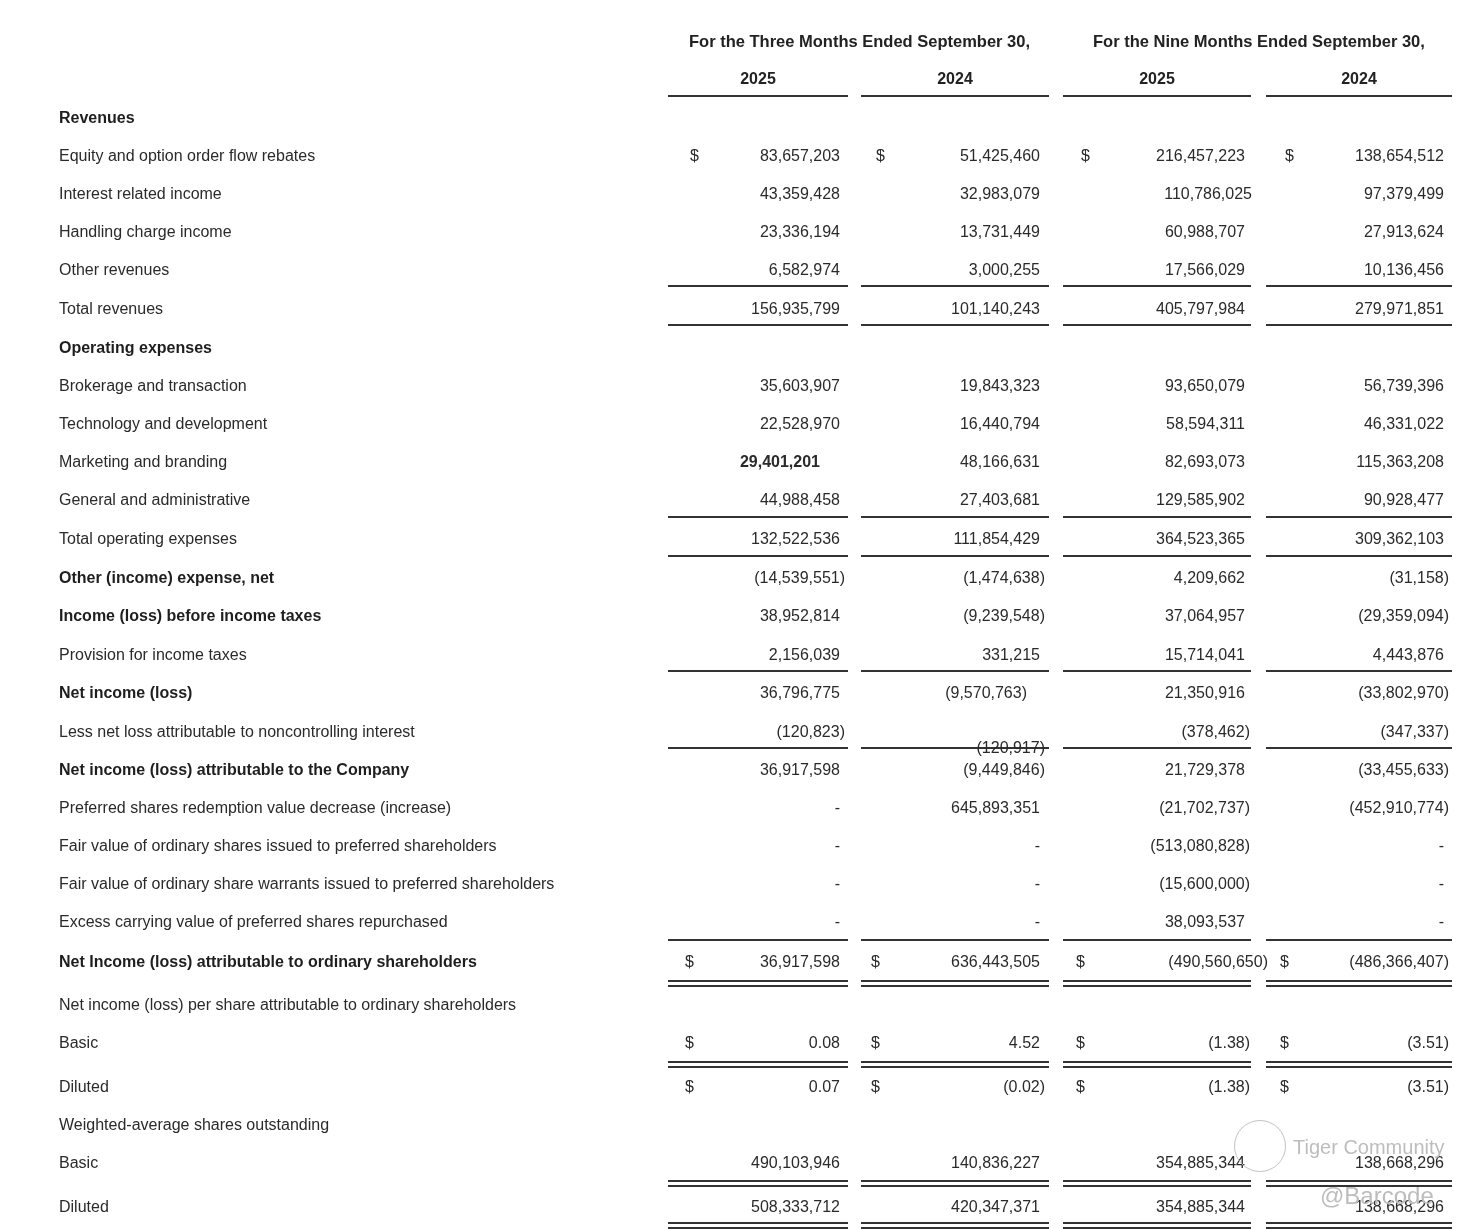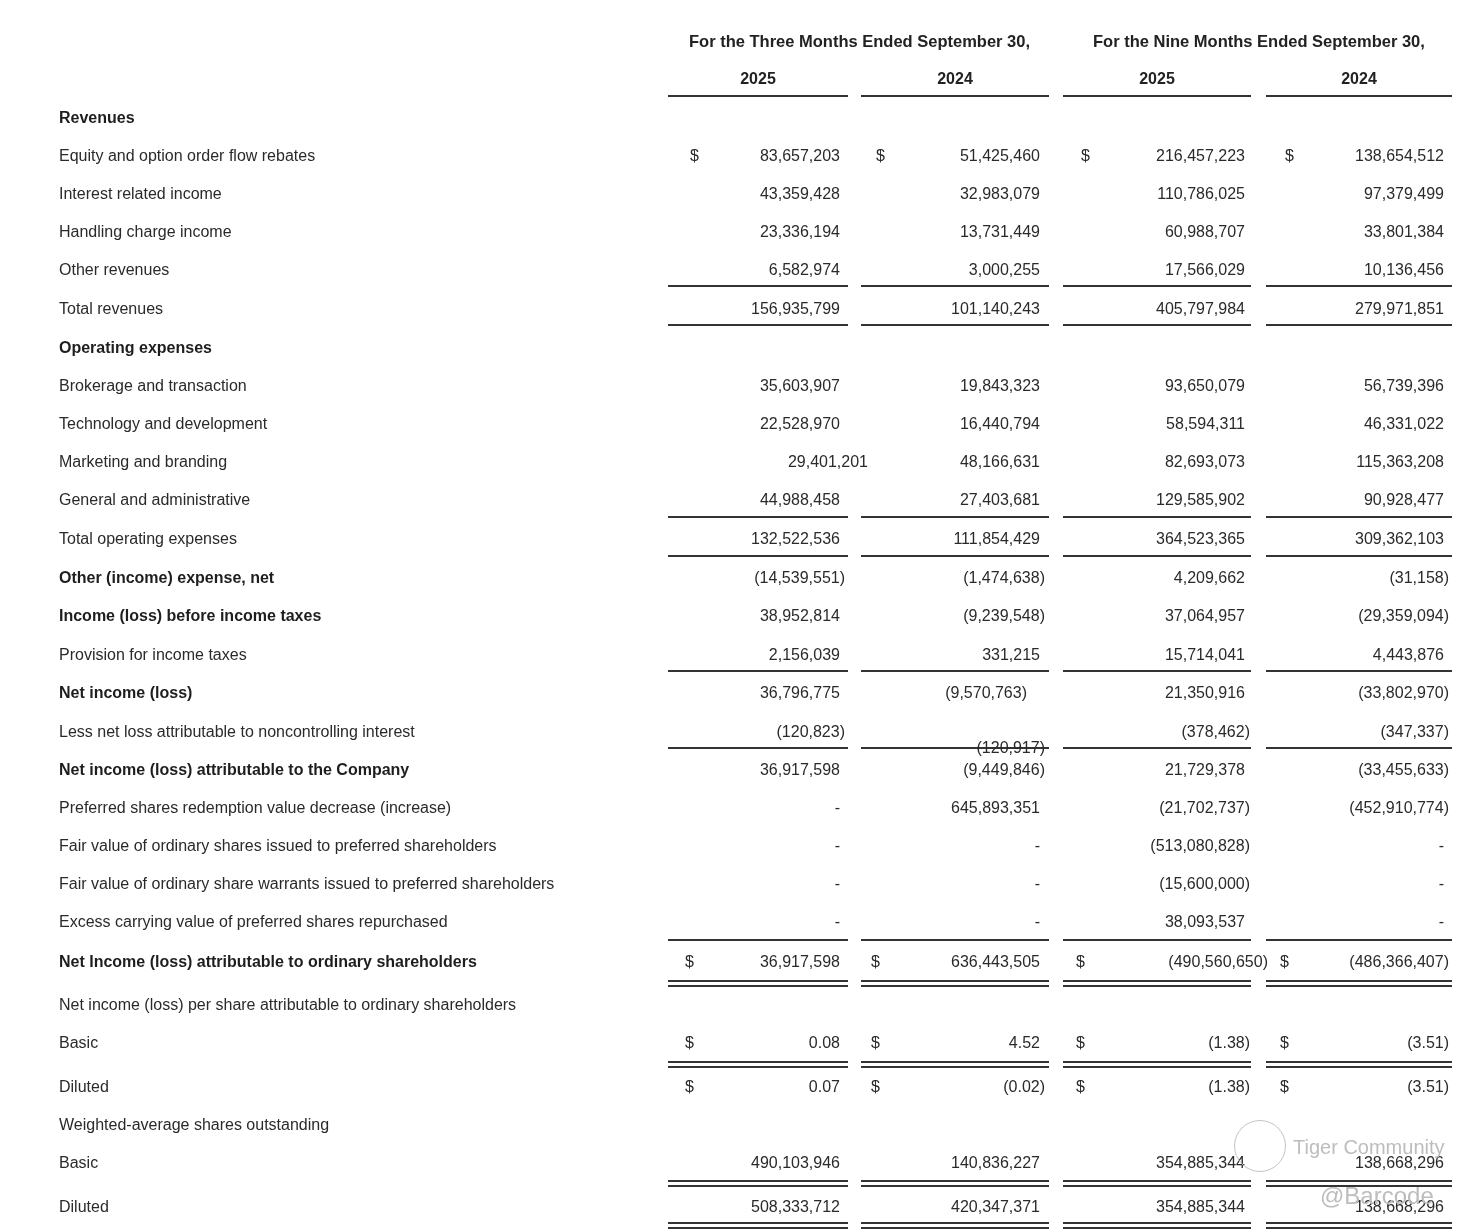--- a/index.html
+++ b/index.html
@@ -81,27 +81,27 @@
     <div class="cur" style="left: 690px; top: 156px;">$</div>
     <div class="num" style="right: 432px; top: 156px;">51,425,460</div>
     <div class="cur" style="left: 876px; top: 156px;">$</div>
     <div class="num" style="right: 227px; top: 156px;">216,457,223</div>
     <div class="cur" style="left: 1081px; top: 156px;">$</div>
     <div class="num" style="right: 28px; top: 156px;">138,654,512</div>
     <div class="cur" style="left: 1285px; top: 156px;">$</div>
     <div class="label" style="top: 194px;">Interest related income</div>
     <div class="num" style="right: 632px; top: 194px;">43,359,428</div>
     <div class="num" style="right: 432px; top: 194px;">32,983,079</div>
-    <div class="num" style="right: 227px; top: 194px;">110,786,025</div>
+    <div class="num" style="right: 220px; top: 194px;">110,786,025</div>
     <div class="num" style="right: 28px; top: 194px;">97,379,499</div>
     <div class="label" style="top: 232px;">Handling charge income</div>
     <div class="num" style="right: 632px; top: 232px;">23,336,194</div>
     <div class="num" style="right: 432px; top: 232px;">13,731,449</div>
     <div class="num" style="right: 227px; top: 232px;">60,988,707</div>
-    <div class="num" style="right: 28px; top: 232px;">33,801,384</div>
+    <div class="num" style="right: 28px; top: 232px;">27,913,624</div>
     <div class="label" style="top: 270px;">Other revenues</div>
     <div class="num" style="right: 632px; top: 270px;">6,582,974</div>
     <div class="num" style="right: 432px; top: 270px;">3,000,255</div>
     <div class="num" style="right: 227px; top: 270px;">17,566,029</div>
     <div class="num" style="right: 28px; top: 270px;">10,136,456</div>
     <div class="label" style="top: 309px; text-align: right;">Total revenues</div>
     <div class="num" style="right: 632px; top: 309px;">156,935,799</div>
     <div class="num" style="right: 432px; top: 309px;">101,140,243</div>
     <div class="num" style="right: 227px; top: 309px;">405,797,984</div>
     <div class="num" style="right: 28px; top: 309px;">279,971,851</div>
@@ -110,21 +110,21 @@
     <div class="num" style="right: 632px; top: 386px;">35,603,907</div>
     <div class="num" style="right: 432px; top: 386px;">19,843,323</div>
     <div class="num" style="right: 227px; top: 386px;">93,650,079</div>
     <div class="num" style="right: 28px; top: 386px;">56,739,396</div>
     <div class="label" style="top: 424px;">Technology and development</div>
     <div class="num" style="right: 632px; top: 424px;">22,528,970</div>
     <div class="num" style="right: 432px; top: 424px;">16,440,794</div>
     <div class="num" style="right: 227px; top: 424px;">58,594,311</div>
     <div class="num" style="right: 28px; top: 424px;">46,331,022</div>
     <div class="label" style="top: 462px;">Marketing and branding</div>
-    <div class="num" style="right: 604px; top: 462px;">29,401,201</div>
+    <div class="num" style="right: 652px; top: 462px; font-weight: bold;">29,401,201</div>
     <div class="num" style="right: 432px; top: 462px;">48,166,631</div>
     <div class="num" style="right: 227px; top: 462px;">82,693,073</div>
     <div class="num" style="right: 28px; top: 462px;">115,363,208</div>
     <div class="label" style="top: 500px;">General and administrative</div>
     <div class="num" style="right: 632px; top: 500px;">44,988,458</div>
     <div class="num" style="right: 432px; top: 500px;">27,403,681</div>
     <div class="num" style="right: 227px; top: 500px;">129,585,902</div>
     <div class="num" style="right: 28px; top: 500px;">90,928,477</div>
     <div class="label" style="top: 539px;">Total operating expenses</div>
     <div class="num" style="right: 632px; top: 539px;">132,522,536</div>

